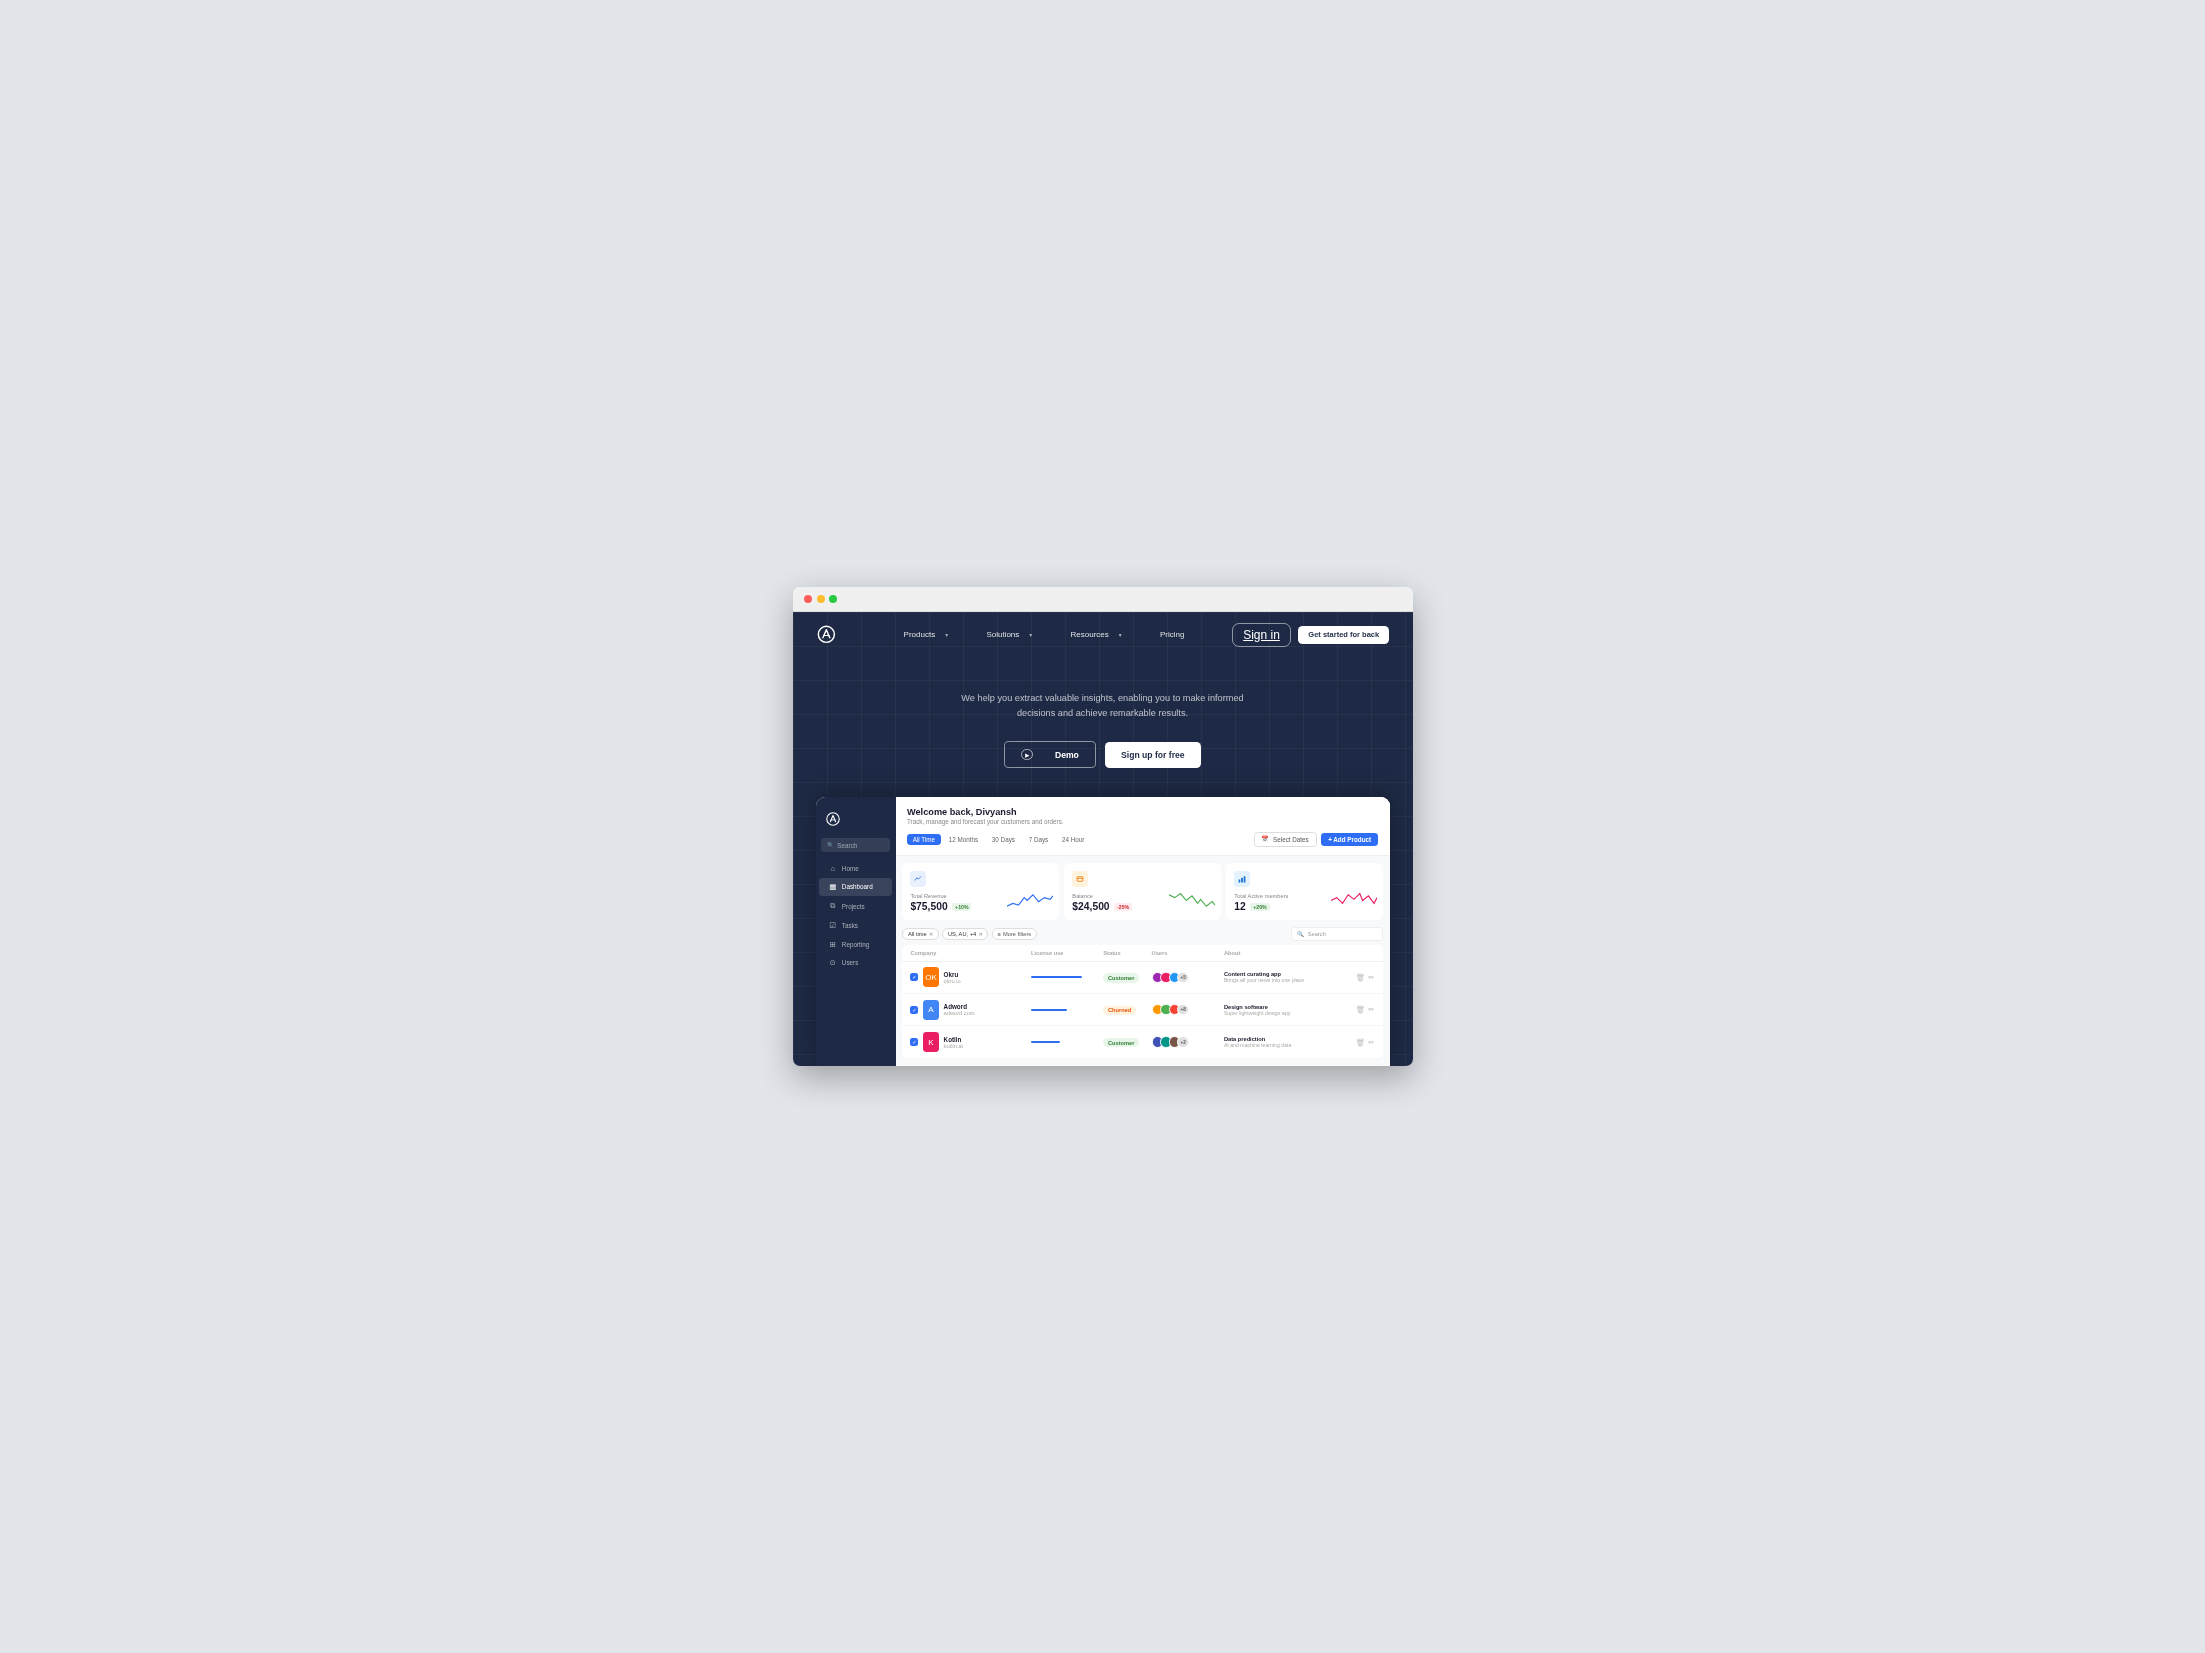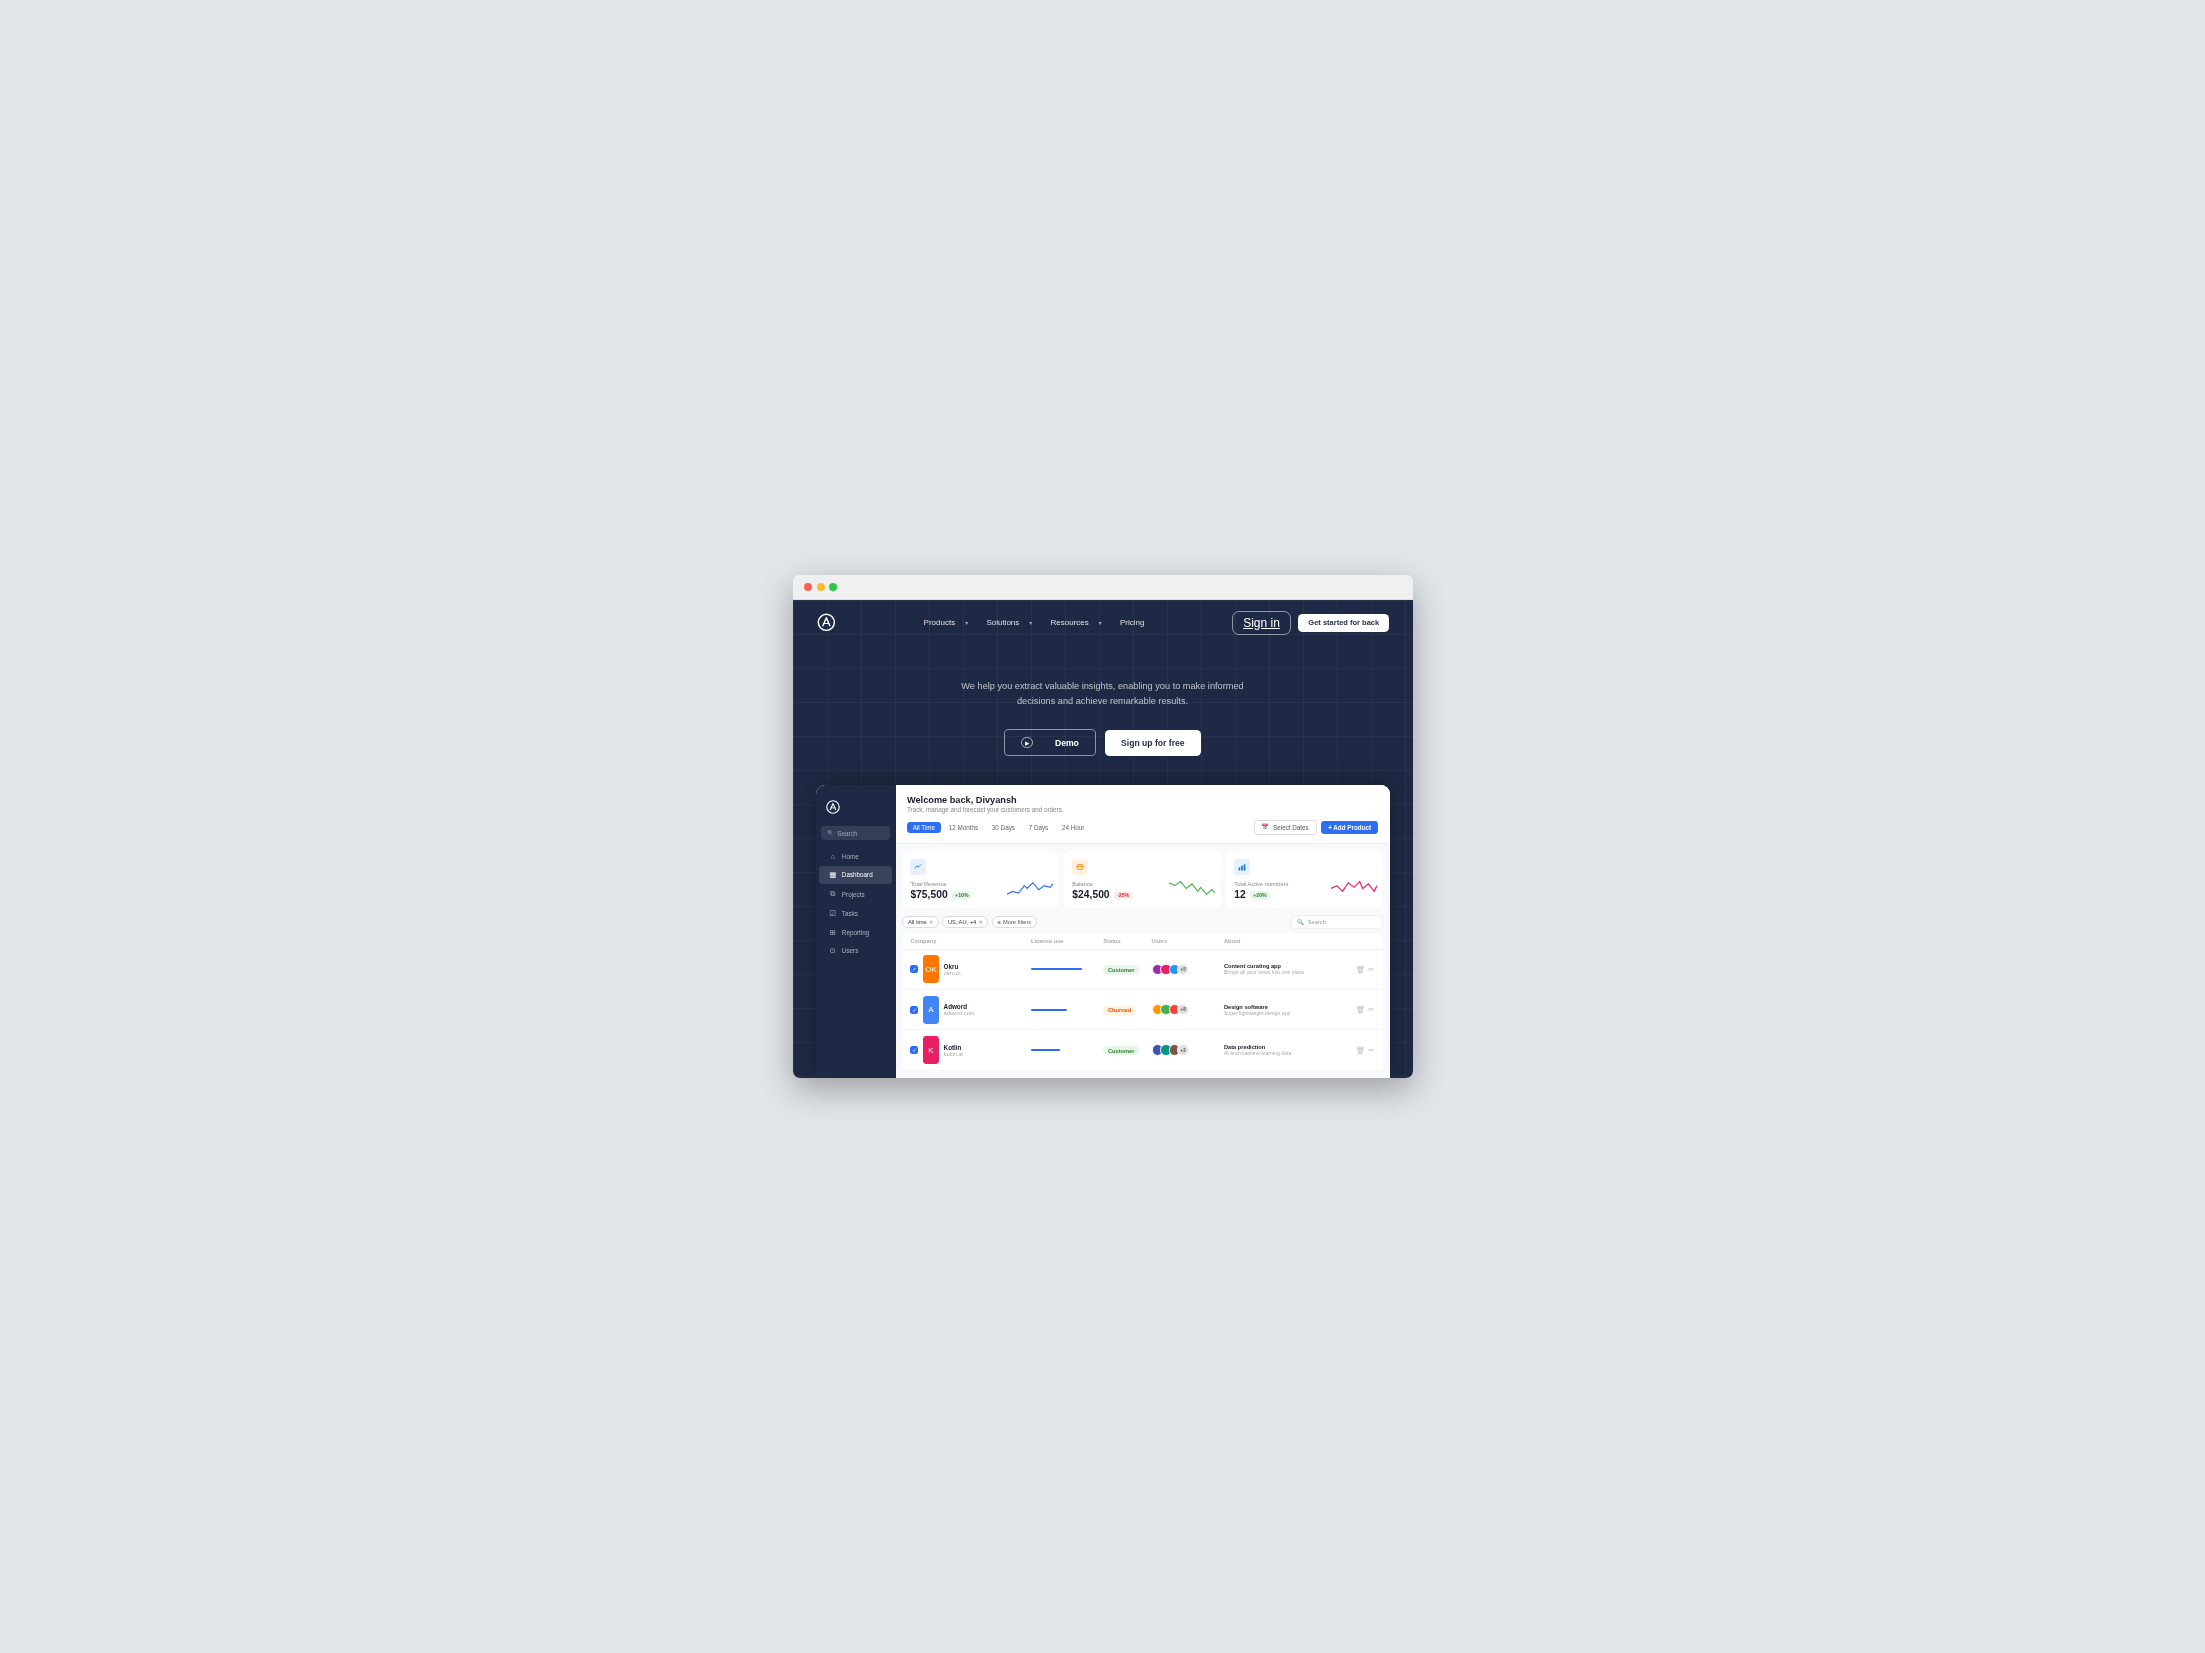--- a/index.html
+++ b/index.html
@@ -87,20 +87,21 @@
     }
 
     .nav-links li a {
       color: rgba(255,255,255,0.85);
       text-decoration: none;
       font-size: 8px;
       padding: 3.4px 6.9px;
       display: flex;
       align-items: center;
       gap: 10px;
+      margin-left: 20px;
     }
 
     .nav-links li a .chevron {
       font-size: 5.7px;
       opacity: 0.7;
     }
 
     .nav-actions {
       display: flex;
       align-items: center;
@@ -499,21 +500,21 @@
       display: flex;
       align-items: center;
       justify-content: center;
       color: #fff;
       font-size: 5.2px;
       flex-shrink: 0;
     }
 
     .company-logo {
       width: 16px;
-      height: 28px;
+      height: 20px;
       border-radius: 3.4px;
       display: flex;
       align-items: center;
       justify-content: center;
       font-size: 8px;
       flex-shrink: 0;
     }
 
     .company-logo.okru { background: #ff7700; color: #fff; }
     .company-logo.adword { background: #4285f4; color: #fff; }

